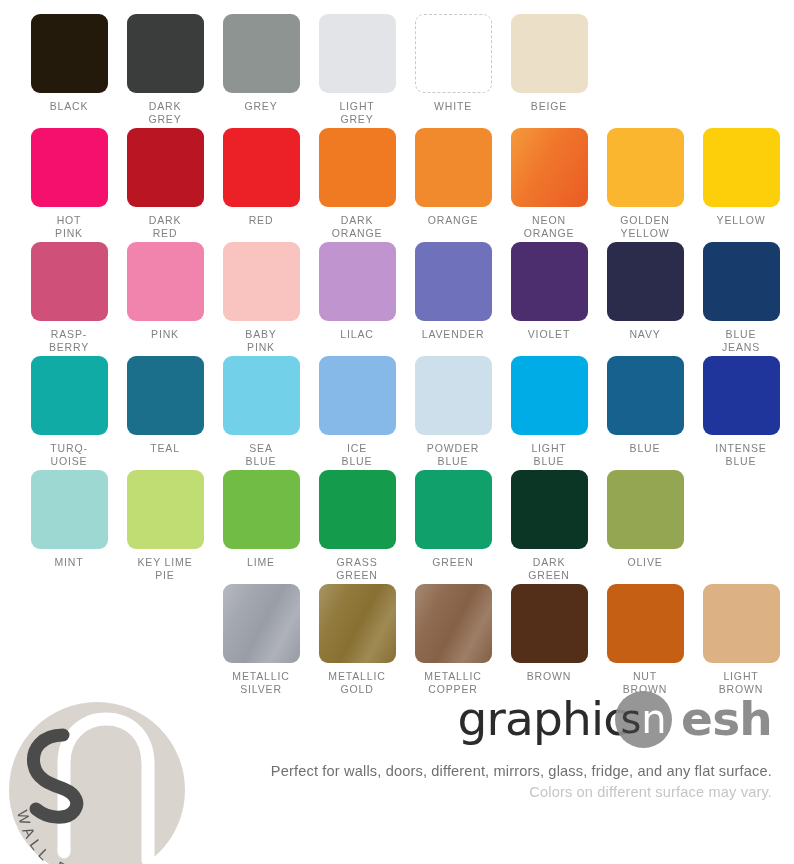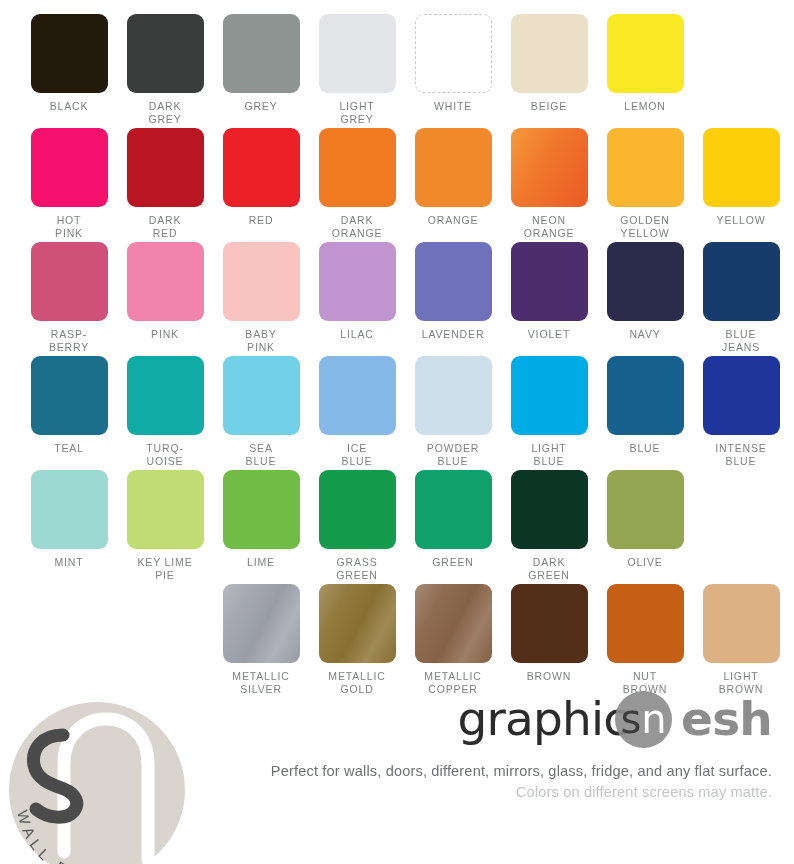--- a/index.html
+++ b/index.html
@@ -172,24 +172,20 @@
 GREY</div>
       </div>
       <div class="swatch-cell">
         <div class="swatch-chip outlined"></div>
         <div class="swatch-label">WHITE</div>
       </div>
       <div class="swatch-cell">
         <div class="swatch-chip" style="background: rgb(235, 223, 200);"></div>
         <div class="swatch-label">BEIGE</div>
       </div>
-      <div class="swatch-cell">
-        <div class="swatch-chip" style="background: rgb(249, 233, 37);"></div>
-        <div class="swatch-label">LEMON</div>
-      </div>
     </div>
     <div class="swatch-row">
       <div class="swatch-cell">
         <div class="swatch-chip" style="background: rgb(245, 16, 110);"></div>
         <div class="swatch-label">HOT
 PINK</div>
       </div>
       <div class="swatch-cell">
         <div class="swatch-chip" style="background: rgb(186, 21, 34);"></div>
         <div class="swatch-label">DARK
@@ -255,27 +251,27 @@
         <div class="swatch-label">NAVY</div>
       </div>
       <div class="swatch-cell">
         <div class="swatch-chip" style="background: rgb(23, 60, 107);"></div>
         <div class="swatch-label">BLUE
 JEANS</div>
       </div>
     </div>
     <div class="swatch-row">
       <div class="swatch-cell">
-        <div class="swatch-chip" style="background: rgb(27, 111, 139);"></div>
-        <div class="swatch-label">TEAL</div>
-      </div>
-      <div class="swatch-cell">
         <div class="swatch-chip" style="background: rgb(16, 171, 164);"></div>
         <div class="swatch-label">TURQ-
 UOISE</div>
+      </div>
+      <div class="swatch-cell">
+        <div class="swatch-chip" style="background: rgb(27, 111, 139);"></div>
+        <div class="swatch-label">TEAL</div>
       </div>
       <div class="swatch-cell">
         <div class="swatch-chip" style="background: rgb(114, 209, 232);"></div>
         <div class="swatch-label">SEA
 BLUE</div>
       </div>
       <div class="swatch-cell">
         <div class="swatch-chip" style="background: rgb(134, 185, 232);"></div>
         <div class="swatch-label">ICE
 BLUE</div>
@@ -394,16 +390,16 @@
   </div>
 
   <div id="wordmark">
     <div id="wordmark-text"><span id="wm-lead">graphic</span><span style="color:transparent">sn</span><span class="tail" id="wm-tail">esh</span></div>
     <div id="wordmark-badge"></div>
     <div id="wordmark-badge-letters"><span class="s" id="wm-badge-s">s</span><span id="wm-badge-n">n</span></div>
   </div>
 
   <div id="tagline">
       <div class="tagline-line">Perfect for walls, doors, different, mirrors, glass, fridge, and any flat surface.</div>
-      <div class="tagline-line muted">Colors on different screens may matte.</div>
+      <div class="tagline-line muted">Colors on different surface may vary.</div>
     </div>
 
 </div>
 
 </body></html>

